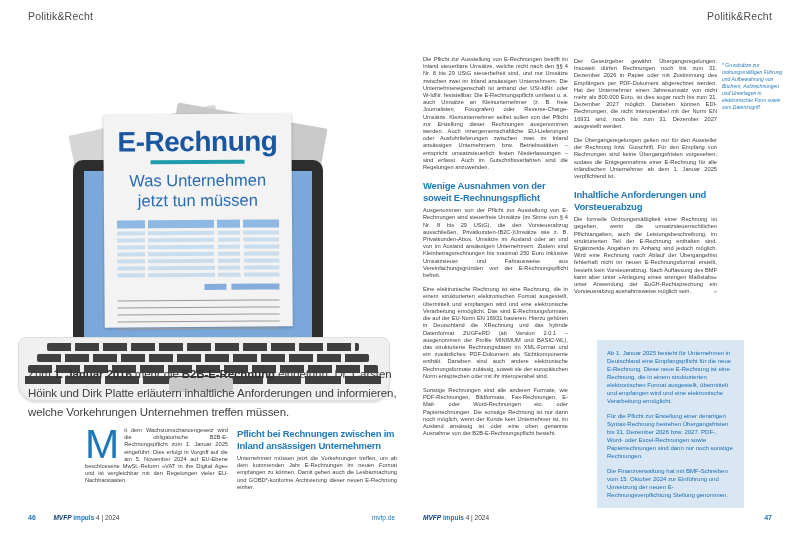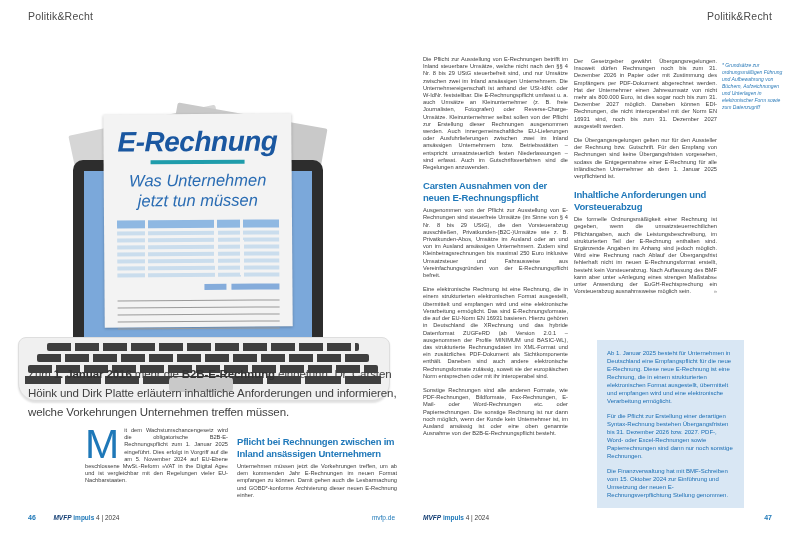--- a/index.html
+++ b/index.html
@@ -60,21 +60,21 @@
   .inv-bar{position:absolute;height:6px;background:#85acdb;}
   .paper-line{position:absolute;left:13px;width:162px;height:1px;background:#9a9a9a;}
 </style>
 </head>
 <body>
 
 <div class="spread">
 
   <div class="abs section-label" style="left:28px;top:10px;">Politik&amp;Recht</div>
 
-  <div class="abs" style="left:0;top:48px;width:400px;height:310px;font-style:italic;">
+  <div class="abs" style="left:0;top:48px;width:400px;height:310px;">
     <div class="sheet sheet-l abs"></div>
     <div class="sheet sheet-r abs"></div>
     <div class="abs bezel"></div>
     <div class="abs screen"></div>
 
     <div class="abs paper">
       <div class="abs paper-title">E-Rechnung</div>
       <div class="abs teal-bar"></div>
       <div class="abs paper-sub" style="top:56px;">Was Unternehmen</div>
       <div class="abs paper-sub" style="top:76px;">jetzt tun müssen</div>
@@ -107,38 +107,38 @@
     <div class="abs trackpad"></div>
   </div>
 
   <div class="abs standfirst" style="left:28px;top:365px;"><span>Zum </span><b>1. Januar 2016</b><span> mehr die </span><b>B2B-E-Rechnung</b><span> eingeführt. Dr. Carsten Höink und Dirk Platte erläutern inhaltliche Anforderungen und informieren, welche Vorkehrungen Unternehmen treffen müssen.</span></div>
 
   <div class="abs col" style="left:85px;top:427px;width:143px;">
     <span class="dropcap">M</span>
     <p>it dem Wachstumschancengesetz wird die obligatorische B2B-E-Rechnungspflicht zum 1. Januar 2025 eingeführt. Dies erfolgt in Vorgriff auf die am 5. November 2024 auf EU-Ebene beschlossene MwSt.-Reform »VAT in the Digital Age« und ist vergleichbar mit den Regelungen vieler EU-Nachbarstaaten.</p>
   </div>
   <div class="abs col" style="left:237px;top:424px;width:160px;">
-    <h3 class="blue" style="margin-top:12px;">Pflicht bei Rechnungen zwischen im Inland ansässigen Unternehmern</h3>
+    <h3 class="blue" style="margin-top:4px;">Pflicht bei Rechnungen zwischen im Inland ansässigen Unternehmern</h3>
     <p>Unternehmen müssen jetzt die Vorkehrungen treffen, um ab dem kommenden Jahr E-Rechnungen im neuen Format empfangen zu können. Damit gehen auch die Lesbarmachung und GOBD*-konforme Archivierung dieser neuen E-Rechnung einher.</p>
   </div>
 
   <div class="abs footer" style="left:28px;top:514px;">
     <span class="pagenum">46</span>
     <span style="display:inline-block;width:14px;"></span>
     <span class="brand">MVFP</span>
     <span class="brand2">impuls</span>
     <span class="issue">4 | 2024</span>
   </div>
   <div class="abs site" style="left:330px;top:514px;width:65px;text-align:right;">mvfp.de</div>
 
   <div class="abs section-label" style="left:642px;top:10px;width:130px;text-align:right;">Politik&amp;Recht</div>
 
   <div class="abs col" style="left:423px;top:56px;width:145px;">
     <p>Die Pflicht zur Ausstellung von E-Rechnungen betrifft im Inland steuerbare Umsätze, welche nicht nach den §§ 4 Nr. 8 bis 29 UStG steuerbefreit sind, und nur Umsätze zwischen zwei im Inland ansässigen Unternehmern. Die Unternehmereigenschaft ist anhand der USt-IdNr. oder W-IdNr. feststellbar. Die E-Rechnungspflicht umfasst u. a. auch Umsätze an Kleinunternehmer (z. B. freie Journalisten, Fotografen) oder Reverse-Charge-Umsätze. Kleinunternehmer selbst sollen von der Pflicht zur Erstellung dieser Rechnungen ausgenommen werden. Auch innergemeinschaftliche EU-Lieferungen oder Ausfuhrlieferungen zwischen zwei im Inland ansässigen Unternehmern bzw. Betriebsstätten – entspricht umsatzsteuerlich festen Niederlassungen – sind erfasst. Auch im Gutschriftsverfahren sind die Regelungen anzuwenden.</p>
-    <h3 class="blue">Carsten Ausnahmen von der neuen E-Rechnungspflicht</h3>
+    <h3 class="blue">Wenige Ausnahmen von der soweit E-Rechnungspflicht</h3>
     <p>Ausgenommen von der Pflicht zur Ausstellung von E-Rechnungen sind steuerfreie Umsätze (im Sinne von § 4 Nr. 8 bis 29 UStG), die den Vorsteuerabzug ausschließen, Privatkunden-(B2C-)Umsätze wie z. B. Privatkunden-Abos, Umsätze im Ausland oder an und von im Ausland ansässigen Unternehmern. Zudem sind Kleinbetragsrechnungen bis maximal 250 Euro inklusive Umsatzsteuer und Fahrausweise aus Vereinfachungsgründen von der E-Rechnungspflicht befreit.</p>
     <p>Eine elektronische Rechnung ist eine Rechnung, die in einem strukturierten elektronischen Format ausgestellt, übermittelt und empfangen wird und eine elektronische Verarbeitung ermöglicht. Das sind E-Rechnungsformate, die auf der EU-Norm EN 16931 basieren. Hierzu gehören in Deutschland die XRechnung und das hybride Datenformat ZUGFeRD (ab Version 2.0.1 – ausgenommen der Profile MINIMUM und BASIC-WL), das strukturierte Rechnungsdaten im XML-Format und ein zusätzliches PDF-Dokument als Sichtkomponente enthält. Daneben sind auch andere elektronische Rechnungsformate zulässig, soweit sie der europäischen Norm entsprechen oder mit ihr interoperabel sind.</p>
     <p>Sonstige Rechnungen sind alle anderen Formate, wie PDF-Rechnungen, Bildformate, Fax-Rechnungen, E-Mail- oder Word-Rechnungen etc. oder Papierrechnungen. Die sonstige Rechnung ist nur dann noch möglich, wenn der Kunde kein Unternehmer ist, im Ausland ansässig ist oder eine oben genannte Ausnahme von der B2B-E-Rechnungspflicht besteht.</p>
   </div>
 
   <div class="abs col" style="left:574px;top:58px;width:143px;">
     <p>Der Gesetzgeber gewährt Übergangsregelungen. Insoweit dürfen Rechnungen noch bis zum 31. Dezember 2026 in Papier oder mit Zustimmung des Empfängers per PDF-Dokument abgerechnet werden. Hat der Unternehmer einen Jahresumsatz von nicht mehr als 800.000 Euro, ist dies sogar noch bis zum 31. Dezember 2027 möglich. Daneben können EDI-Rechnungen, die nicht interoperabel mit der Norm EN 16931 sind, noch bis zum 31. Dezember 2027 ausgestellt werden.</p>
     <p>Die Übergangsregelungen gelten nur für den Aussteller der Rechnung bzw. Gutschrift. Für den Empfang von Rechnungen sind keine Übergangsfristen vorgesehen, sodass die Entgegennahme einer E-Rechnung für alle inländischen Unternehmer ab dem 1. Januar 2025 verpflichtend ist.</p>
     <h3 class="blue">Inhaltliche Anforderungen und Vorsteuerabzug</h3>
     <p><span>Die formelle Ordnungsmäßigkeit einer Rechnung ist gegeben, wenn die umsatzsteuerrechtlichen Pflichtangaben, auch die Leistungsbeschreibung, im strukturierten Teil der E-Rechnung enthalten sind. Ergänzende Angaben im Anhang sind jedoch möglich. Wird eine Rechnung nach Ablauf der Übergangsfrist fehlerhaft nicht im neuen E-Rechnungsformat erstellt, besteht kein Vorsteuerabzug. Nach Auffassung des BMF kann aber unter »Anlegung eines strengen Maßstabs« unter Anwendung der EuGH-Rechtsprechung ein Vorsteuerabzug ausnahmsweise möglich sein.</span> <span class="jump-mark">»</span></p>

